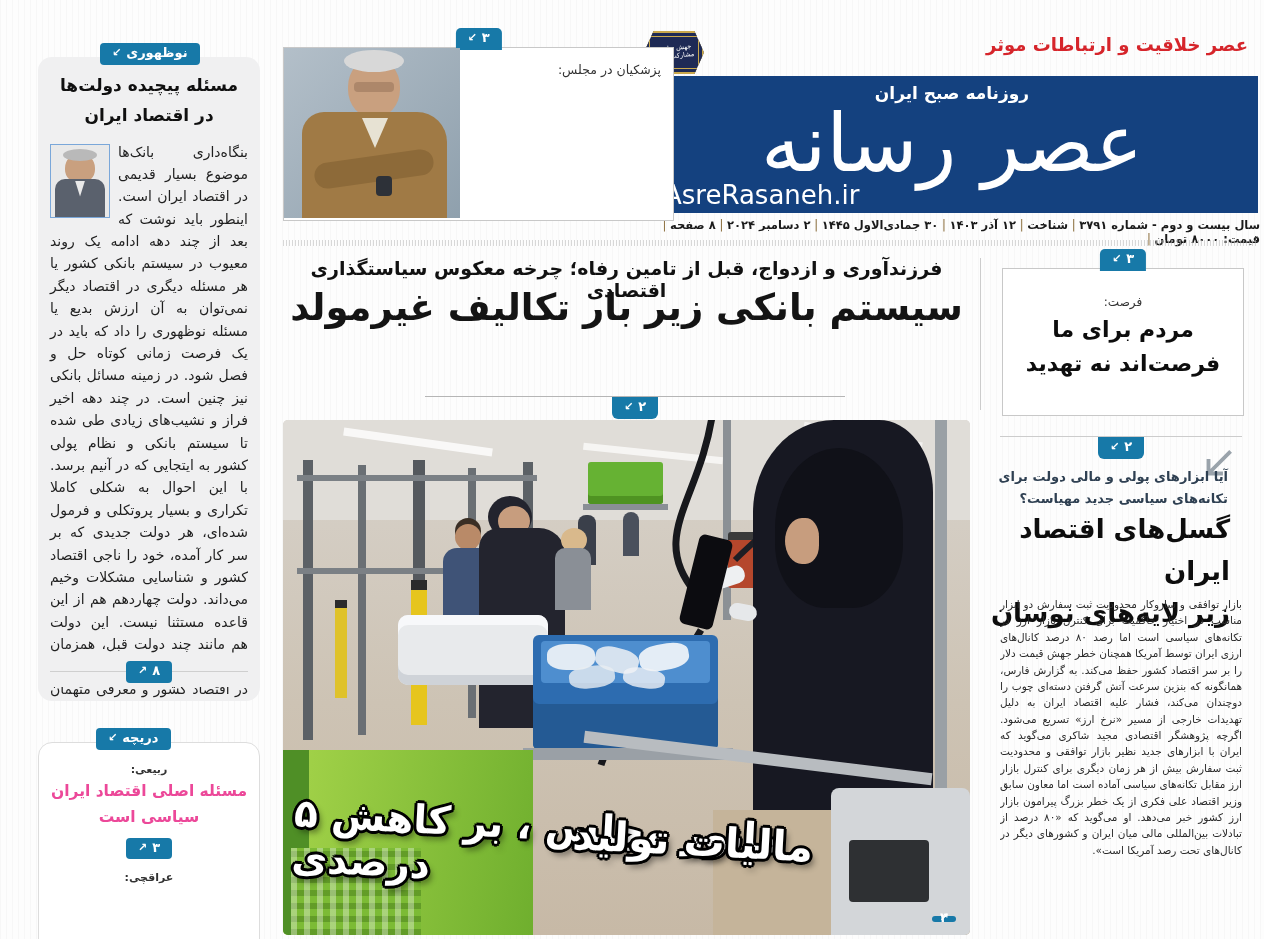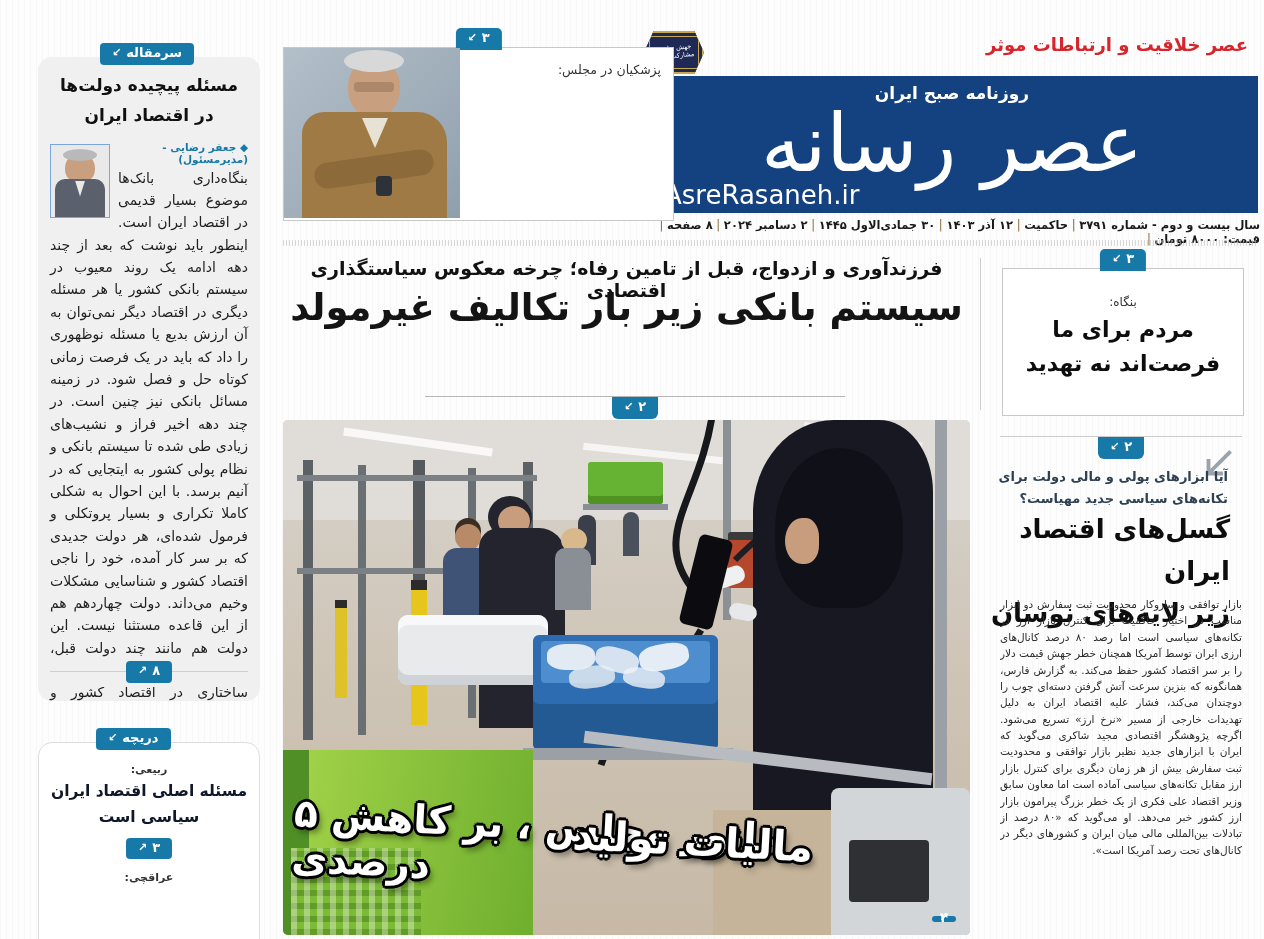--- a/index.html
+++ b/index.html
@@ -47,21 +47,21 @@
   .author{color:#1779a8;font-size:10.5px;font-weight:bold;margin-bottom:2px;}
   .ed-body{font-size:14px;line-height:1.6;text-align:justify;color:#1f1f1f;}
   .ed-photo{float:left;width:58px;height:72px;margin:3px 8px 3px 0;border:1px solid #7aa7d9;
     position:relative;overflow:hidden;background:#e9e9e9;}
   .card-footer{position:absolute;bottom:14px;left:12px;right:12px;height:30px;background:#f0f0f1;text-align:center;}
   .card-footer .line{position:absolute;top:14px;left:0;right:0;border-top:1px solid #cfcfcf;}
   .card-footer .badge{position:relative;top:3px;}
   .dar-card{left:38px;top:742px;width:222px;height:230px;background:#fff;border:1.5px solid #ddd;
     border-radius:14px;box-sizing:border-box;padding-top:14px;text-align:center;}
   .dar-kicker{font-size:11px;font-weight:bold;color:#333;margin-top:6px;}
-  .dar-title{font-size:15.5px;font-weight:bold;color:#0f172a;line-height:1.7;margin:2px 0 6px;}
+  .dar-title{font-size:15.5px;font-weight:bold;color:#ec4899;line-height:1.7;margin:2px 0 6px;}
   
   .frame-box{background:#fff;border:1px solid #c8c8c8;}
   .box-tab{position:absolute;top:-20px;left:50%;transform:translateX(-50%);}
   .pez-kicker{position:absolute;right:12px;top:14px;font-size:12.5px;color:#333;}
   .pez-title{position:absolute;right:8px;top:38px;width:200px;text-align:center;
     font-size:23px;font-weight:bold;color:#0d0d0d;line-height:1.5;}
   .zarif-kicker{margin-top:26px;text-align:center;font-size:12px;color:#333;}
   .zarif-title{text-align:center;font-size:22px;font-weight:bold;color:#0d0d0d;line-height:1.55;margin-top:4px;}
   
   .lead-kicker{left:283px;top:257px;width:687px;text-align:center;font-size:19px;font-weight:bold;color:#111;}
@@ -98,40 +98,39 @@
   <span>جهش تولید با مشارکت مردم</span>
 </div>
 
 <div class="abs masthead">
   <div class="kicker">روزنامه صبح ایران</div>
   <div class="title">عصر رسانه</div>
   <div class="url">AsreRasaneh.ir</div>
 </div>
 
 <div class="abs dateline">
-  <span>سال بیست و دوم - شماره ۳۷۹۱</span><span>حاکمیت</span><span>۱۲ آذر ۱۴۰۳</span><span>۳۰ جمادی‌الاول ۱۴۴۵</span><span>۲ دسامبر ۲۰۲۴</span><span>۸ صفحه</span><span>قیمت: ۸۰۰۰ تومان</span>
+  <span>سال بیست و دوم - شماره ۳۷۹۱</span><span>شناخت</span><span>۱۲ آذر ۱۴۰۳</span><span>۳۰ جمادی‌الاول ۱۴۴۵</span><span>۲ دسامبر ۲۰۲۴</span><span>۸ صفحه</span><span>قیمت: ۸۰۰۰ تومان</span>
 </div>
 <div class="abs rule-strip"></div>
 
 <div class="abs badge" style="left:100px;top:43px;z-index:3;">
-  <span>سرمقاله</span>
+  <span>نوظهوری</span>
   <span class="arr">↙</span>
 </div>
 
 <div class="abs ed-card">
   <div class="ed-title pre">مسئله پیچیده دولت‌ها
 در اقتصاد ایران</div>
   <div>
     <div class="ed-photo">
       <div style="position:absolute;left:14px;top:8px;width:30px;height:30px;border-radius:50% 50% 45% 45%;background:#c9a07f;"></div>
       <div style="position:absolute;left:12px;top:4px;width:34px;height:12px;border-radius:50%;background:#b9b9b9;"></div>
       <div style="position:absolute;left:4px;top:34px;width:50px;height:38px;border-radius:10px 10px 0 0;background:#5a616d;"></div>
       <div style="position:absolute;left:24px;top:36px;width:10px;height:16px;background:#e9e9e9;clip-path:polygon(0 0,100% 0,50% 100%);"></div>
     </div>
-    <div class="author">◆ جعفر رضایی -(مدیرمسئول)</div>
     <div class="ed-body">بنگاه‌داری بانک‌ها موضوع بسیار قدیمی در اقتصاد ایران است. اینطور باید نوشت که بعد از چند دهه ادامه یک روند معیوب در سیستم بانکی کشور یا هر مسئله دیگری در اقتصاد دیگر نمی‌توان به آن ارزش بدیع یا مسئله نوظهوری را داد که باید در یک فرصت زمانی کوتاه حل و فصل شود. در زمینه مسائل بانکی نیز چنین است. در چند دهه اخیر فراز و نشیب‌های زیادی طی شده تا سیستم بانکی و نظام پولی کشور به ایتجایی که در آنیم برسد. با این احوال به شکلی کاملا تکراری و بسیار پروتکلی و فرمول شده‌ای، هر دولت جدیدی که بر سر کار آمده، خود را ناجی اقتصاد کشور و شناسایی مشکلات وخیم می‌داند. دولت چهاردهم هم از این قاعده مستثنا نیست. این دولت هم مانند چند دولت قبل، همزمان با طرح موضوع تغییرات ساختاری در اقتصاد کشور و معرفی متهمان ناترازی سعی دارد آسیب‌شناسی خود را نسبت به وضعیت موجود نشان دهد. غافل از اینکه این روند ادامه‌دار در چند دهه گذشته آثار خود را در اقتصاد کلان انباشته و چنان رسوبی به جا گذاشته که برای لایروبی آن نیاز به شناخت مشکل نیست، بلکه باید وارد عمل شد و کاری کرد کارستان. اما سوال این است که چرا هیچیک از دولت‌ها فراتر از شعارهای زیبا و خوشایند نرفته‌اند و هر کدام به معرفی آسیب و تبلیغاتی کردن مشکلات بسنده کرده‌اند.</div>
   </div>
   <div class="card-footer">
     <div class="line"></div>
     <span class="badge">
       <span>۸</span>
       <span class="arr">↗</span>
     </span>
   </div>
 </div>
@@ -181,21 +180,21 @@
     <span class="arr">↙</span>
   </span>
 </div>
 <div class="abs vline"></div>
 
 <div class="abs frame-box" style="left:1002px;top:268px;width:240px;height:146px;">
   <span class="badge tab-top box-tab">
     <span>۳</span>
     <span class="arr">↙</span>
   </span>
-  <div class="zarif-kicker">بنگاه:</div>
+  <div class="zarif-kicker">فرصت:</div>
   <div class="zarif-title pre">مردم برای ما
 فرصت‌اند نه تهدید</div>
 </div>
 
 <div class="abs fa-line">
   <span class="badge tab-bottom">
     <span>۲</span>
     <span class="arr">↙</span>
   </span>
 </div>

